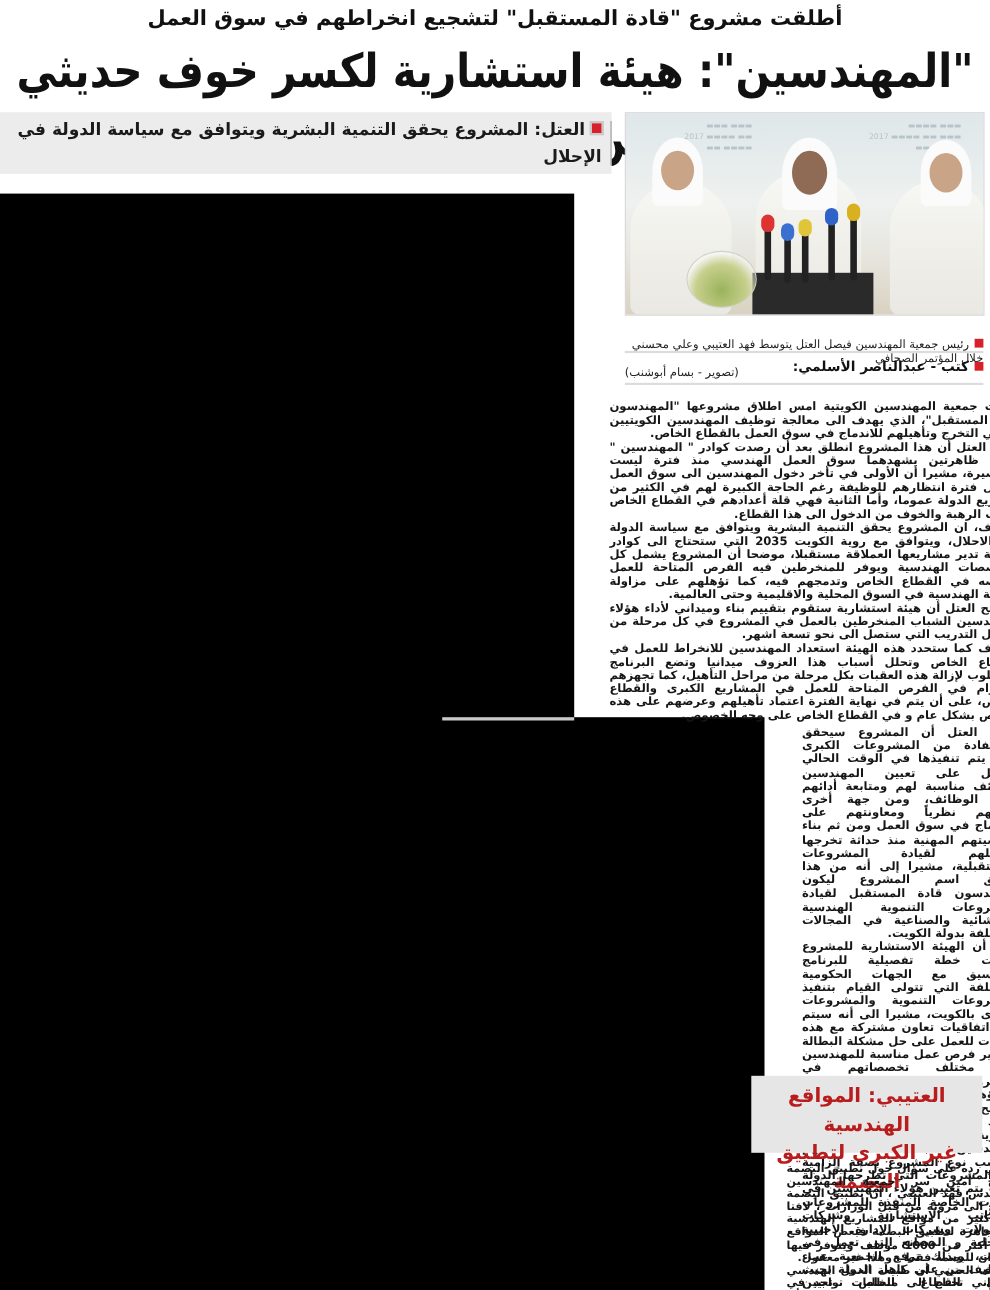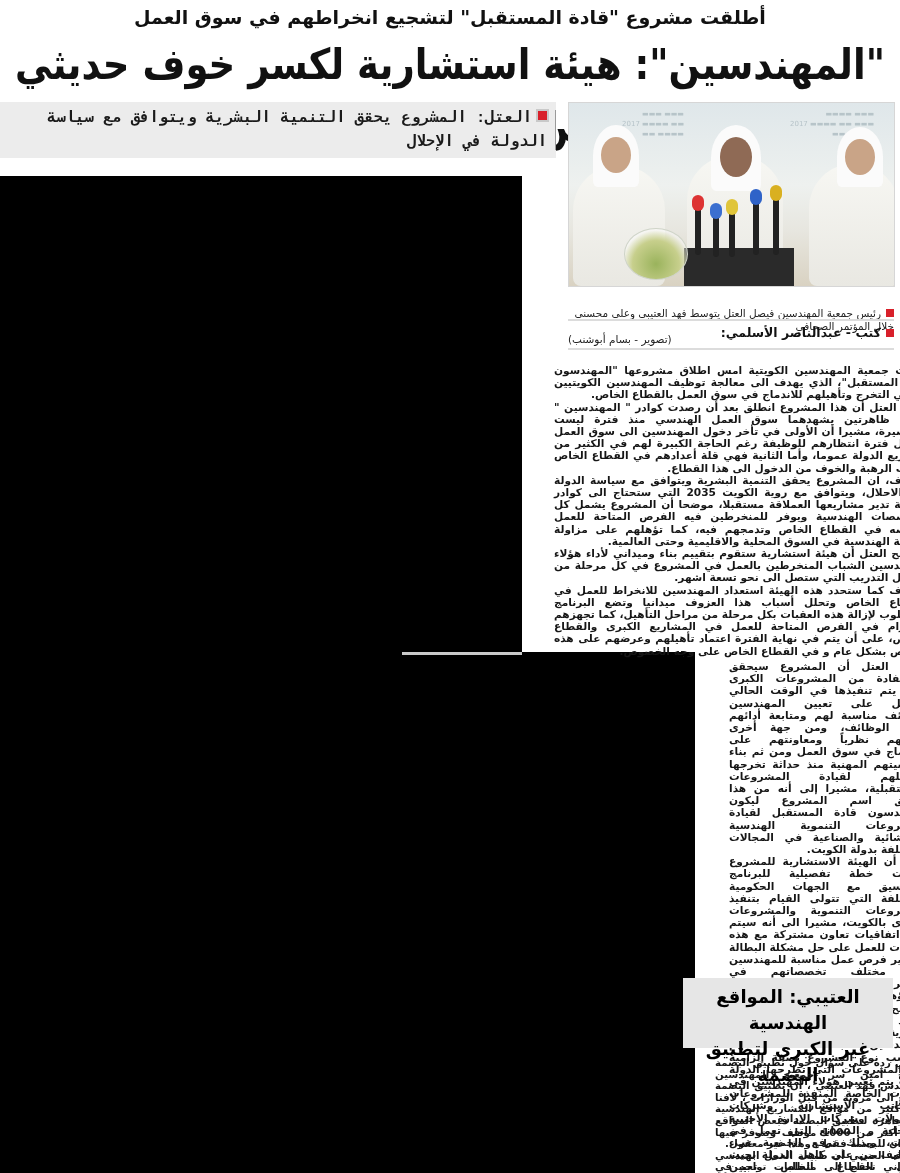--- a/index.html
+++ b/index.html
@@ -25,21 +25,20 @@
 
   
   .subheads {
     left: 0; top: 102px; width: 556px; height: 56px;
     background: #ececec; display: flex; flex-direction: row;
   }
   .subhead {
     flex: 1; padding: 4px 8px 0 6px; font-weight: bold;
     font-size: 15.5px; line-height: 24px; color: #1a1a1a; text-align: right;
     position: relative;
-    font-family: Liberation Mono, monospace;
   }
   .subhead .sq {
     display: inline-block; width: 9px; height: 9px; background: #d8202a;
     margin-left: 6px; vertical-align: 2px; outline: 2px solid #c9c9c9;
   }
   .subhead-divider {
     width: 1px; background: #9a9a9a; margin: 8px 0;
   }
 
   
@@ -93,21 +92,21 @@
   .body {
     font-weight: bold; font-size: 10.6px; line-height: 12.2px; color: #161616;
     text-align: justify; text-align-last: right; margin-left: 32px;
   }
   .body p { margin: 0; }
   .body-top { left: 522px; top: 364px; width: 372px; }
   .body-bottom { left: 697px; top: 660px; width: 197px; }
 
   .sidebox {
     left: 683px; top: 978px; width: 210px; height: 70px; background: #e6e6e6;
-    text-align: center; font-weight: bold; font-size: 18px; line-height: 26px; color: #000000;
+    text-align: center; font-weight: bold; font-size: 18px; line-height: 26px; color: #b91c1c;
     padding-top: 6px; box-sizing: border-box;
   }
   .side-body { left: 683px; top: 1057px; width: 210px; font-size: 10.2px; line-height: 11.6px; }
 </style>
 </head>
 <body>
 
 <div class="abs kicker">أطلقت مشروع "قادة المستقبل" لتشجيع انخراطهم في سوق العمل</div>
 <div class="abs headline">"المهندسين": هيئة استشارية لكسر خوف حديثي التخرج من العمل في "الخاص"</div>
 

